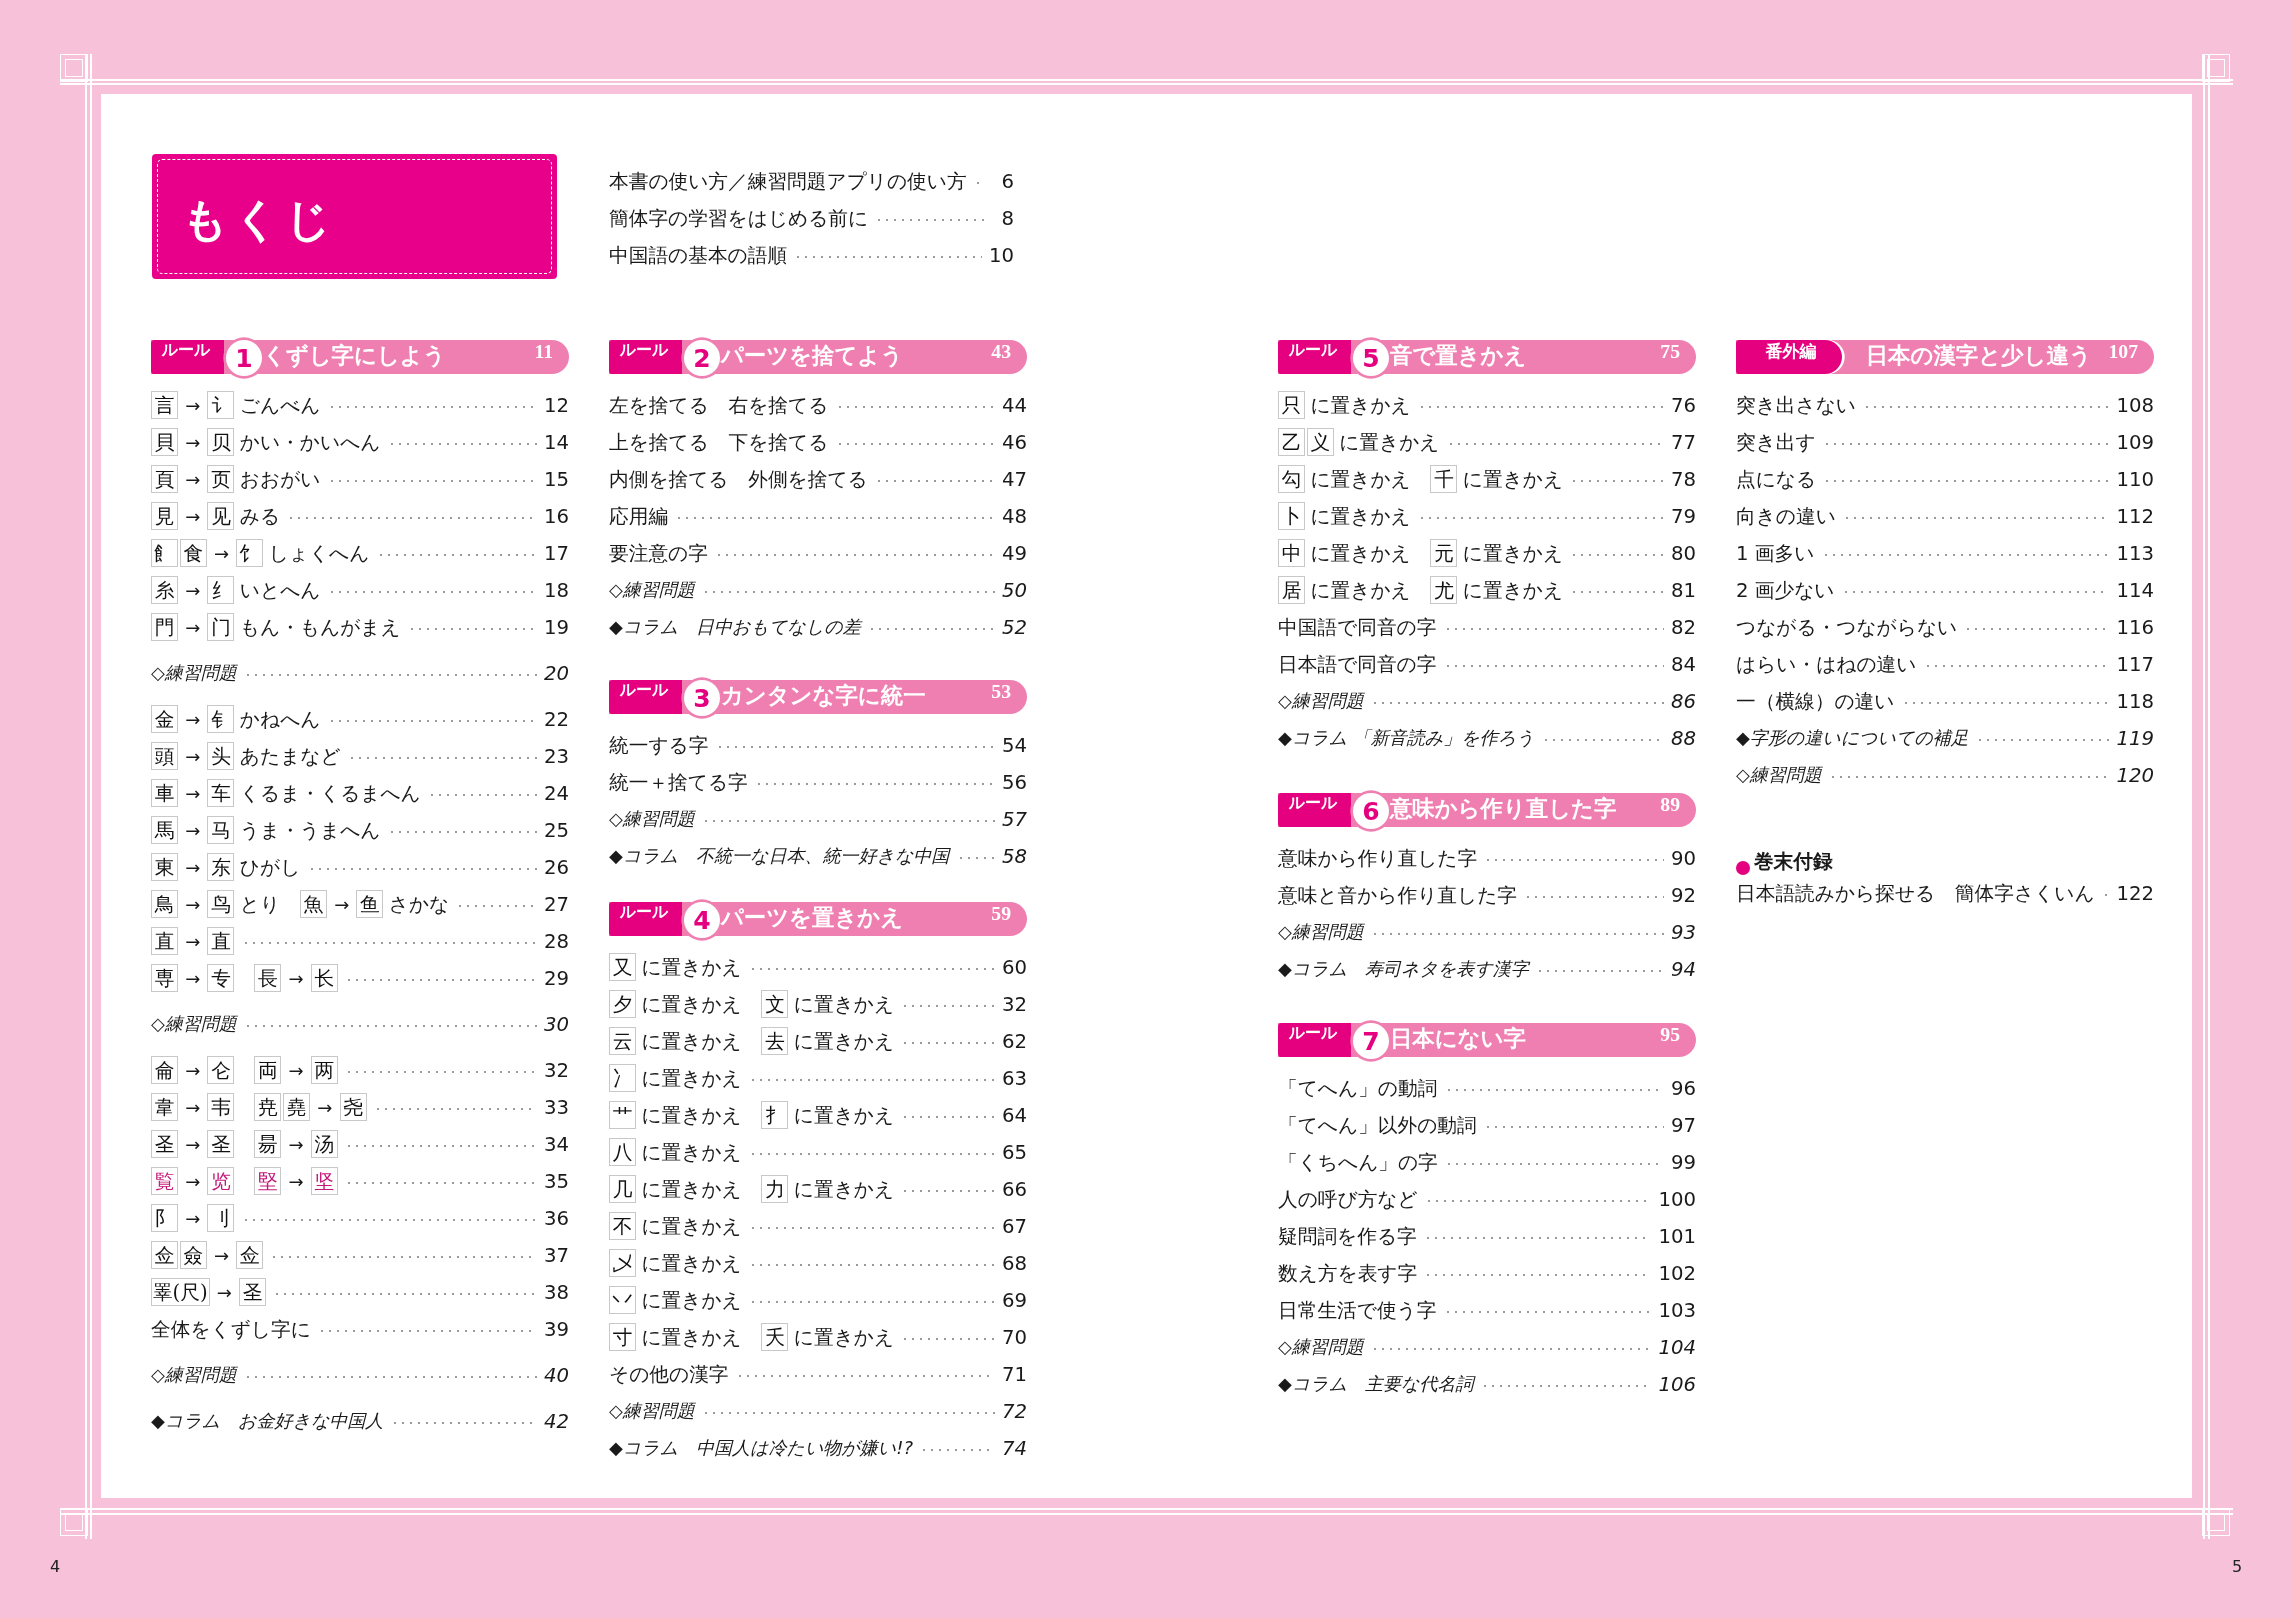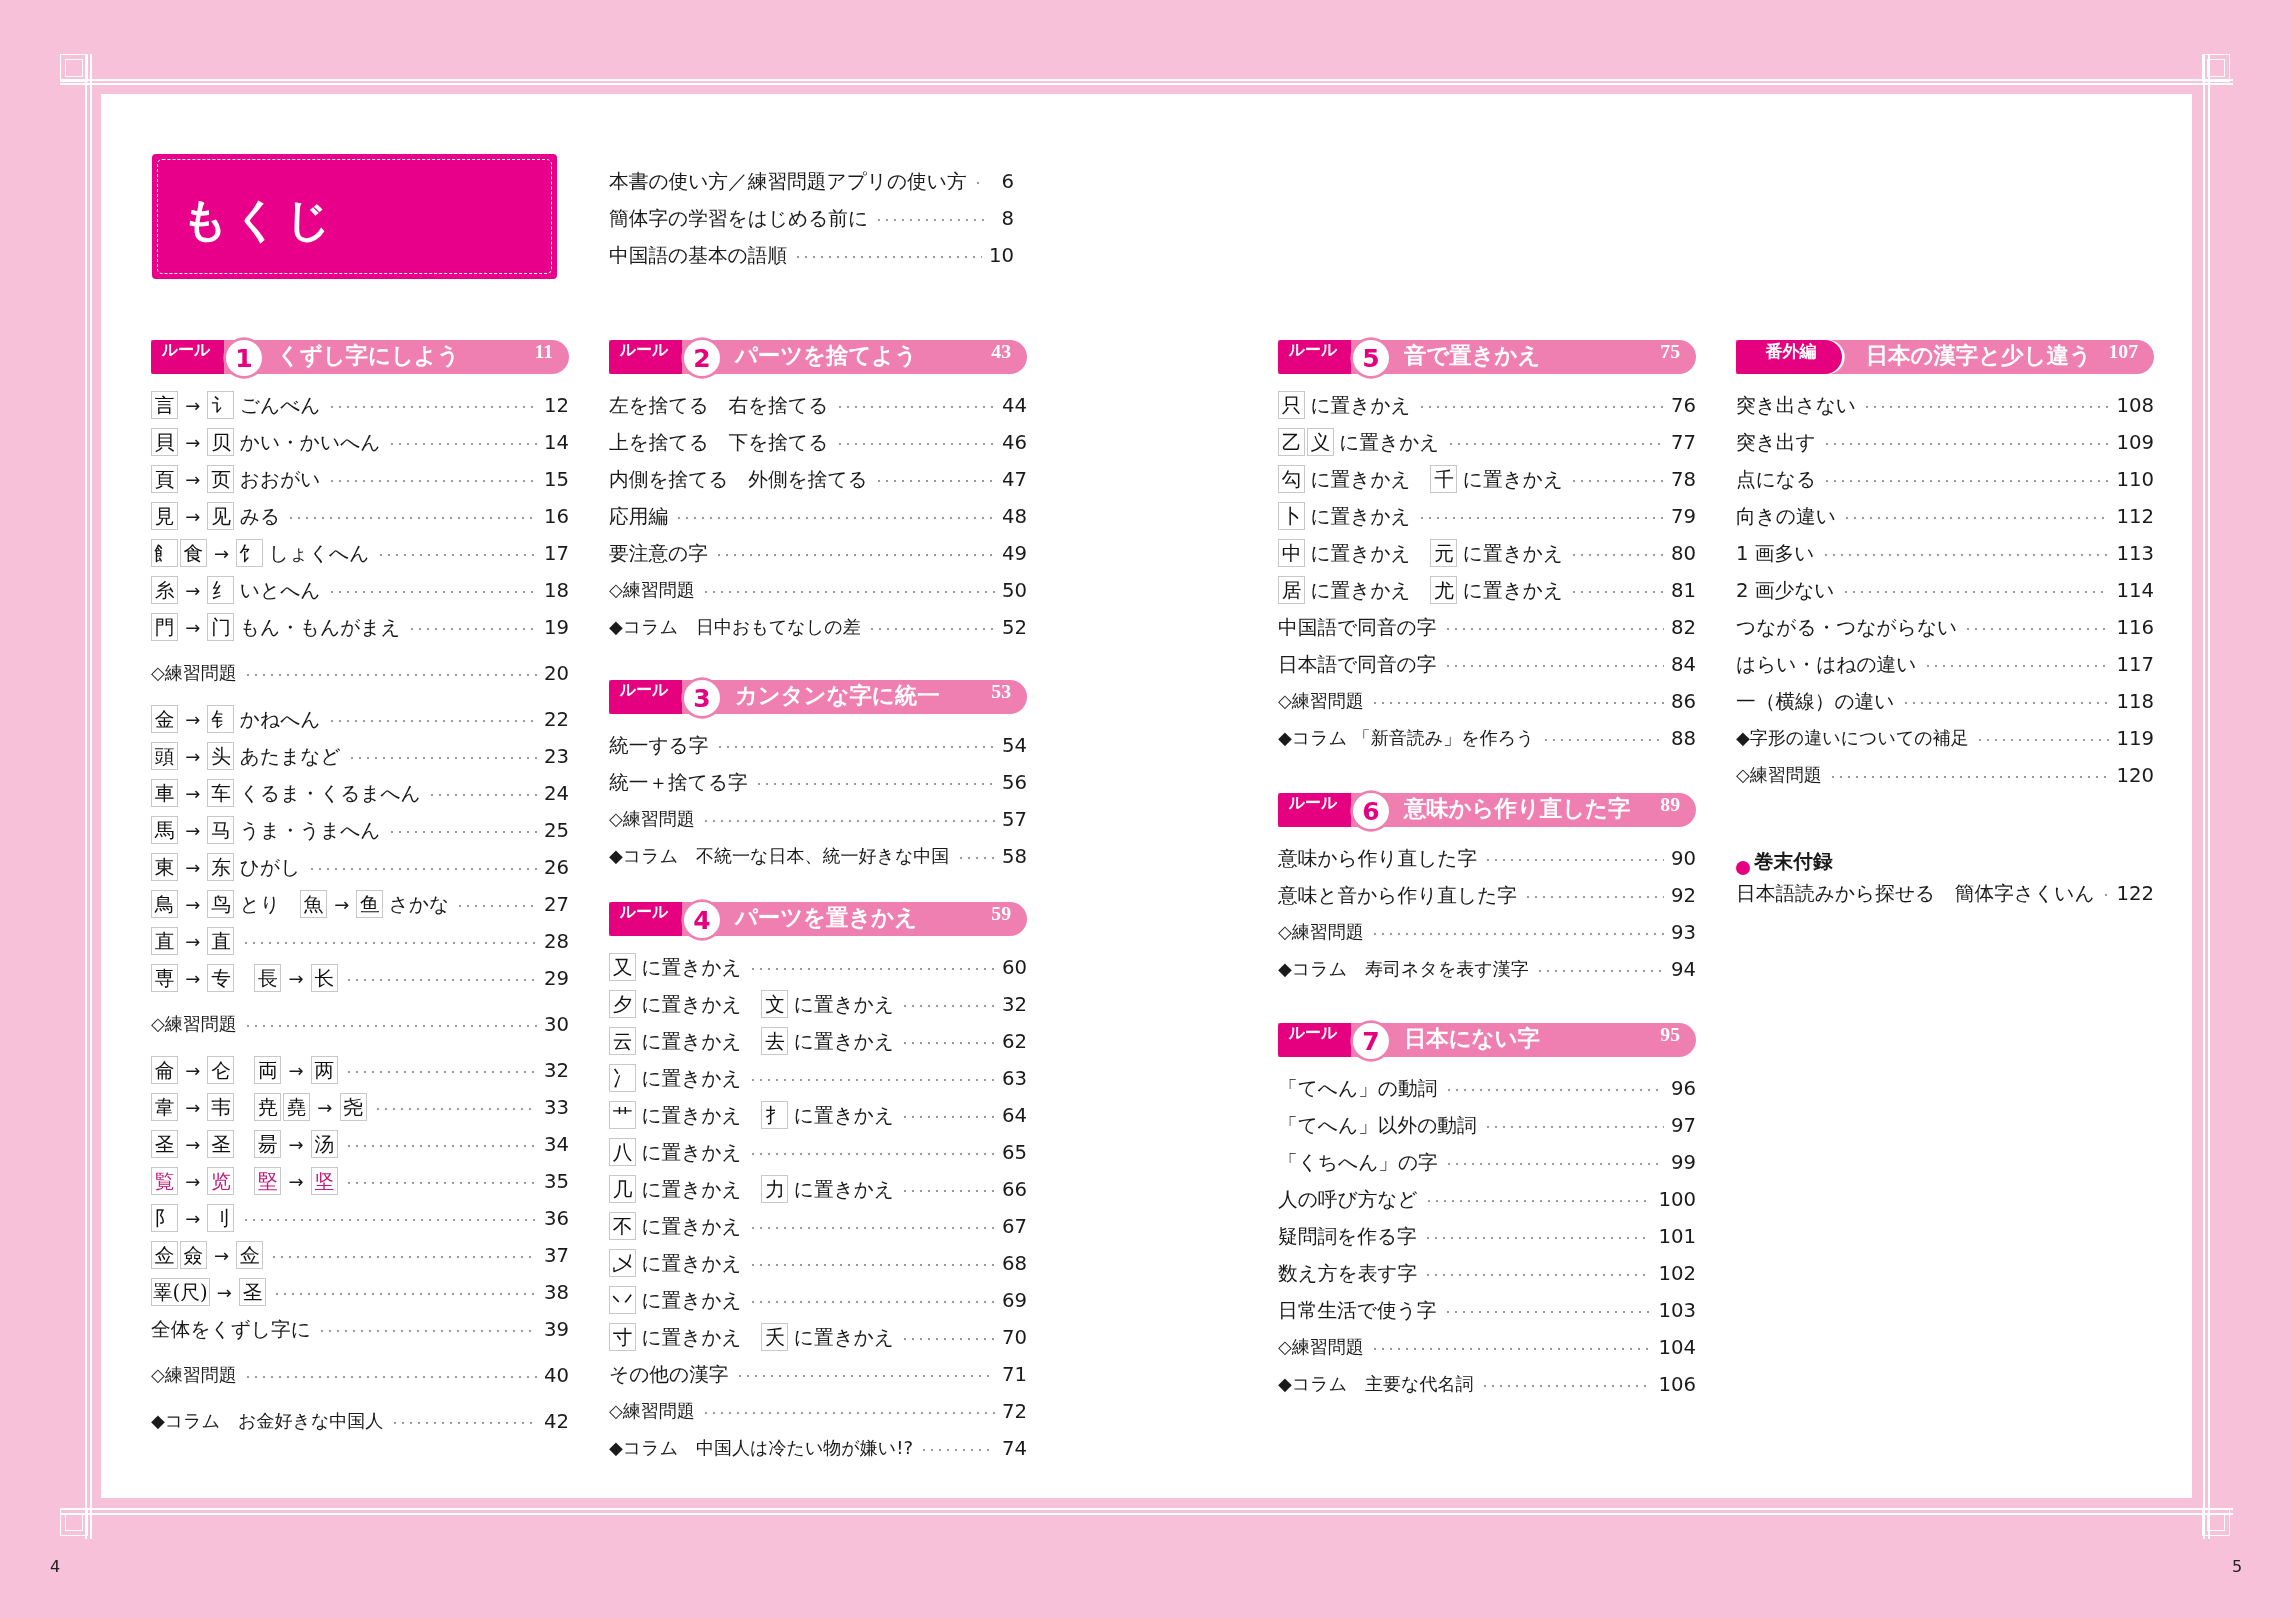--- a/index.html
+++ b/index.html
@@ -40,21 +40,21 @@
     position: absolute; left: 30px; top: 36px;
     font-size: 45px; font-weight: bold; color: #ffffff; letter-spacing: 5.4px;
   }
 
   
   .col { position: absolute; width: 418px; }
   .entry {
     display: flex; align-items: center; height: 37px;
     font-size: 19.7px; white-space: nowrap;
   }
-  .entry.small { font-size: 18px; }
+  .entry.small { font-size: 18px; font-style: italic; }
   .entry .lbl { display: flex; align-items: center; gap: 5.4px; flex: 0 0 auto; }
   .entry .dots {
     flex: 1 1 auto; margin: 0 7.2px; height: 1.8px; align-self: center;
     background-image: radial-gradient(circle, #9a9a9a 1.1px, transparent 1.3px);
     background-size: 8px 2.7px; background-repeat: repeat-x; background-position: left center;
     position: relative; top: 1.8px;
   }
   .entry .pg { flex: 0 0 auto; font-size: 19.7px; text-align: right; min-width: 21.5px; }
 
   .kbox {
@@ -86,21 +86,21 @@
     position: relative; z-index: 2; margin-left: 10.7px; width: 57px;
     font-size: 16px; font-weight: bold; color: #fff;
   }
   .rh-circle {
     position: relative; z-index: 2; width: 36px; height: 36px; border-radius: 50%;
     background: #fff; display: flex; align-items: center; justify-content: center;
     font-size: 25px; font-weight: bold; color: #e4007f; margin-left: 7.2px;
     box-shadow: 0 0 0 2.7px #ef7fb0;
   }
   .rh-title {
-    position: relative; z-index: 2; margin-left: 15px; flex: 1;
+    position: relative; z-index: 2; margin-left: 1px; flex: 1;
     font-size: 22.4px; font-weight: bold; color: #fff;
   }
   .rh-page {
     position: relative; z-index: 2; margin-right: 16px;
     font-size: 19.7px; font-weight: bold; color: #fff; font-family: Liberation Serif, serif;
   }
   .bangai .rh-tag { width: 106px; border-radius: 3.6px 17px 17px 3.6px; box-shadow: 2.7px 0 0 #ffffff; }
   .bangai .rh-tag-text { width: 110px; margin-left: 0; text-align: center; font-size: 17px; }
   .bangai .rh-title { margin-left: 19.7px; }
 

